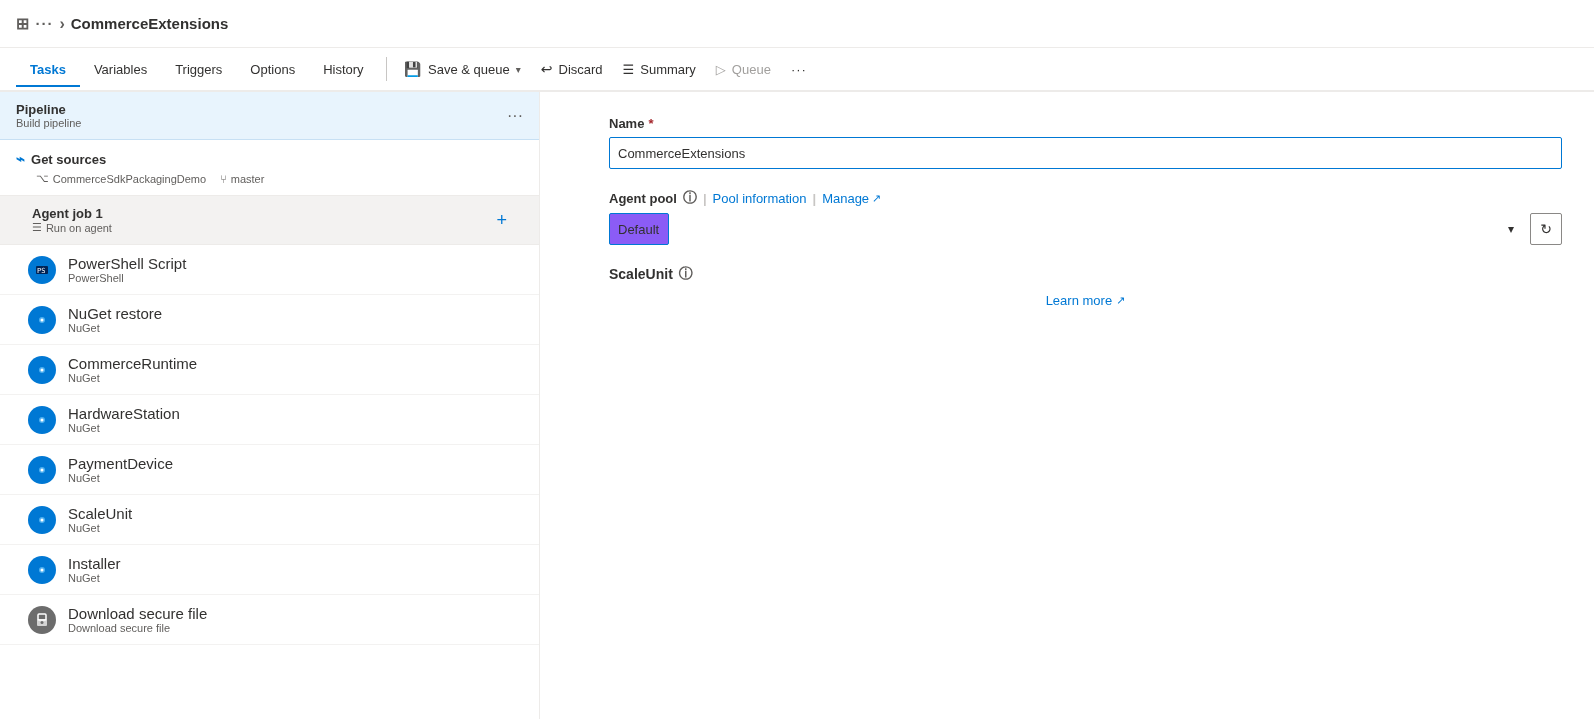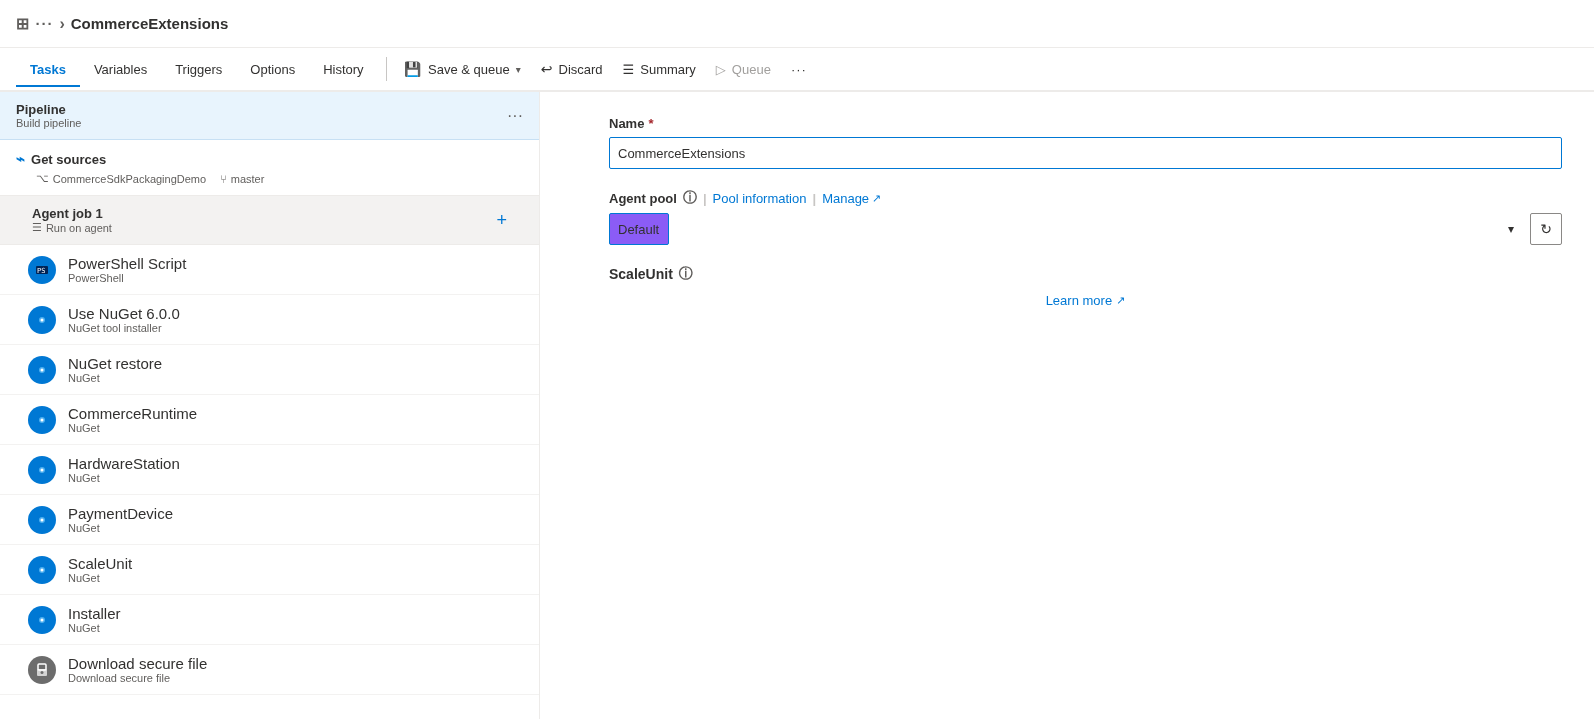--- a/index.html
+++ b/index.html
@@ -444,33 +444,20 @@
             <rect x="2" y="4" width="12" height="8" rx="1" fill="#012456"></rect>
             <text x="3" y="11" font-size="7" fill="white" font-family="monospace">PS</text>
           </svg>
       </div>
       <div class="task-info">
         <div class="name">PowerShell Script</div>
         <div class="type">PowerShell</div>
       </div>
     </div>
 
-    <div class="task-item">
-      <div class="task-icon nuget-circle">
-        <svg viewBox="0 0 16 16" fill="white">
-            <circle cx="8" cy="8" r="5" fill="#0078d4"></circle>
-            <circle cx="8" cy="8" r="3" fill="#50b0f0"></circle>
-            <circle cx="8" cy="8" r="1.5" fill="white"></circle>
-          </svg>
-      </div>
-      <div class="task-info">
-        <div class="name">Use NuGet 6.0.0</div>
-        <div class="type">NuGet tool installer</div>
-      </div>
-    </div>
 
     <div class="task-item">
       <div class="task-icon nuget-circle">
         <svg viewBox="0 0 16 16" fill="white">
             <circle cx="8" cy="8" r="5" fill="#0078d4"></circle>
             <circle cx="8" cy="8" r="3" fill="#50b0f0"></circle>
             <circle cx="8" cy="8" r="1.5" fill="white"></circle>
           </svg>
       </div>
       <div class="task-info">

